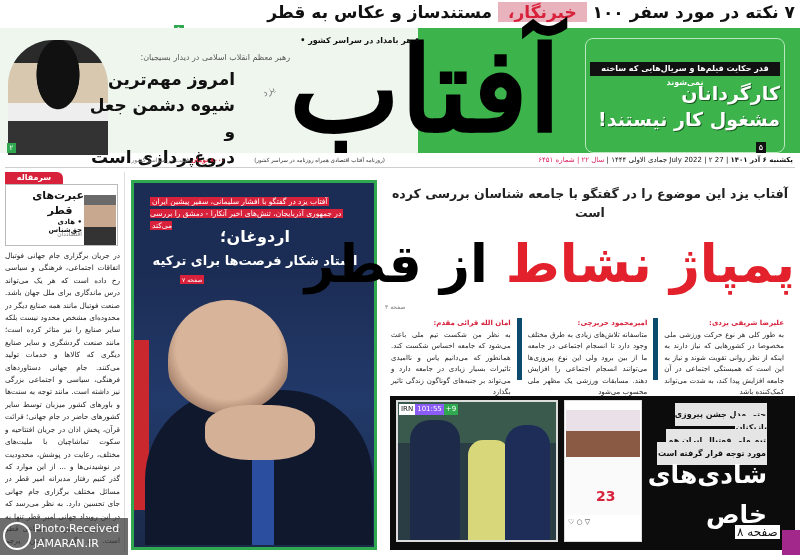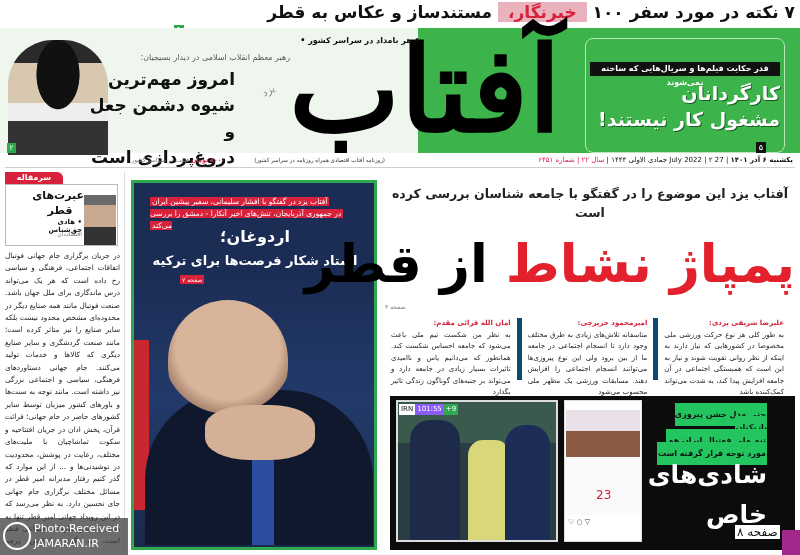--- a/index.html
+++ b/index.html
@@ -66,24 +66,24 @@
   .bottom{top:396px;left:390px;width:405px;height:154px;background:#0c0c0c}
   .bphoto1{top:400px;left:396px;width:162px;height:142px;background:linear-gradient(180deg,#3a5a4e 0 30%,#2a3c44 30%);border:2px solid #ddd}
   .score{top:404px;left:399px;height:11px;font-size:7px;color:#fff;display:flex;direction:ltr}
   .score span{padding:0 2px;line-height:11px}
   .score .t{background:#fff;color:#111}.score .c{background:#8b5cf6}.score .p{background:#2fa84f}
   .pl1{top:420px;left:410px;width:50px;height:120px;background:#1e2a4a;border-radius:20px 20px 0 0}
   .pl2{top:440px;left:468px;width:42px;height:100px;background:#d8d87a;border-radius:15px 15px 0 0}
   .pl3{top:425px;left:505px;width:45px;height:115px;background:#1d2d58;border-radius:20px 20px 0 0}
   .bphoto2{top:400px;left:564px;width:78px;height:142px;background:#fff;border:1px solid #ddd}
   .insta-pic{top:410px;left:566px;width:74px;height:105px;background:linear-gradient(180deg,#e9e0e8 0 20%,#8a5a44 20% 45%,#fafafa 45%)}
-  .jersey{top:488px;left:596px;font-size:12px;font-weight:normal;color:#d8213b;direction:ltr}
+  .jersey{top:488px;left:596px;font-size:14px;font-weight:bold;color:#d8213b;direction:ltr}
   .insta-icons{top:518px;left:568px;font-size:7px;color:#333;direction:ltr}
   .b-kicker{top:408px;left:645px;width:122px;font-size:8px;font-weight:bold;line-height:13px;text-align:right}
-  .b-kicker span{background:#22c55e;color:#111;padding:7px 1px}
+  .b-kicker span{background:#e5e5e5;color:#111;padding:7px 1px}
   .b-title{top:455px;left:645px;width:122px;font-size:25px;font-weight:bold;color:#fff;line-height:40px;text-align:right}
   .b-page{top:525px;left:735px;font-size:12px;background:#fff;color:#111;padding:0 2px}
   .magenta{top:530px;left:782px;width:18px;height:25px;background:#a2288c}
 </style>
 </head>
 <body>
 
 <div class="abs top-headline">
   <span>۷ نکته در مورد سفر ۱۰۰ </span><span class="hl">خبرنگار،</span><span> مستندساز و عکاس به قطر</span>
 </div>

